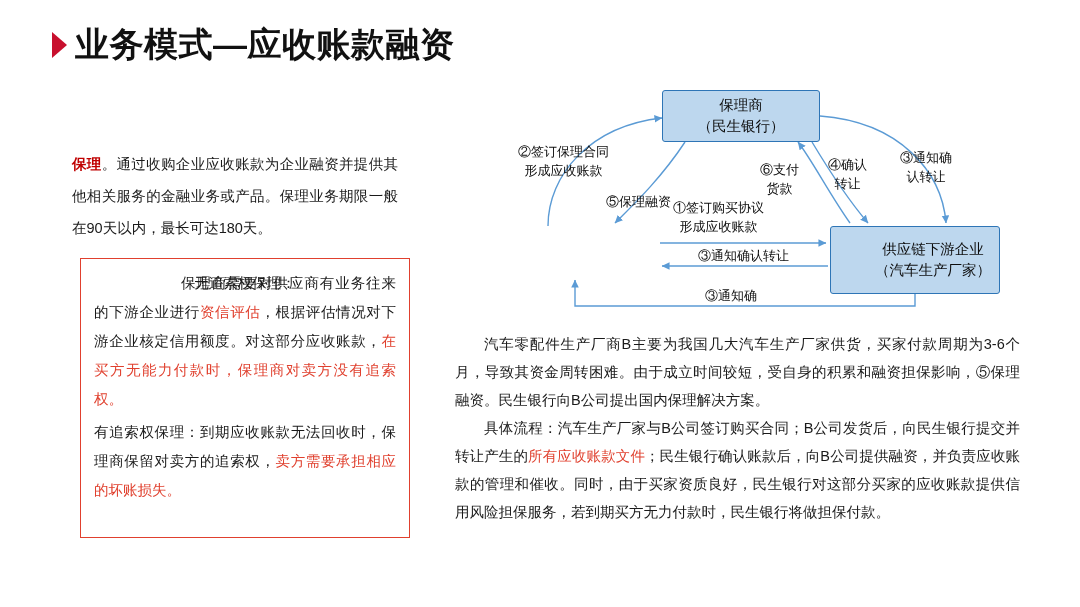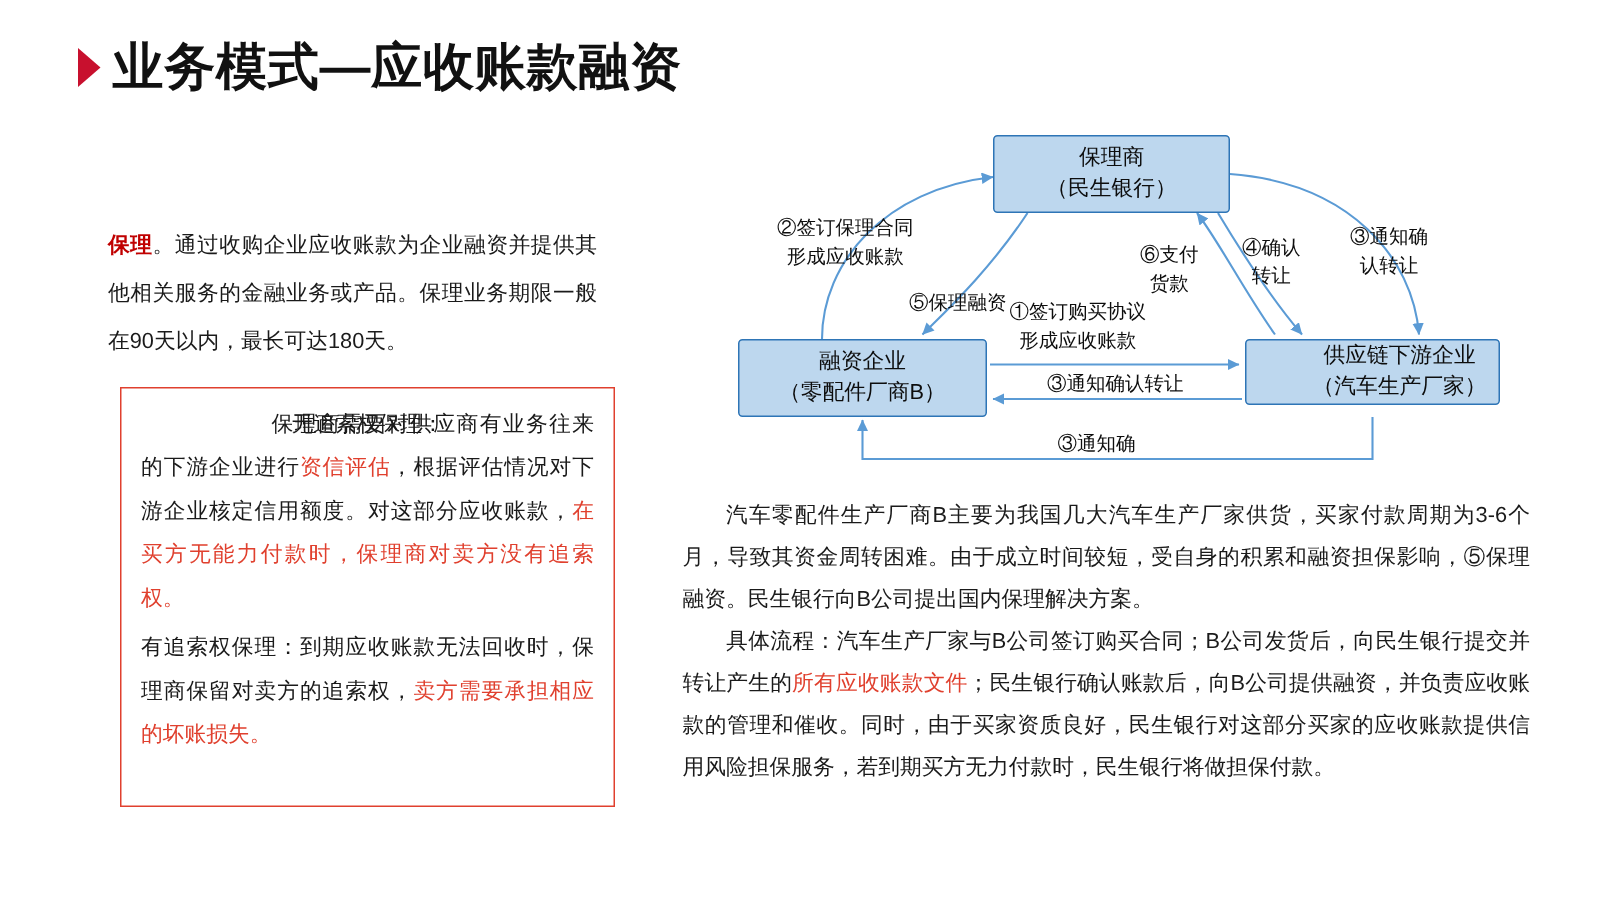--- a/index.html
+++ b/index.html
@@ -108,21 +108,21 @@
     align-items: center;
     justify-content: center;
     font-size: 14.5px;
     line-height: 21px;
     color: #0d0d0d;
   }
   .node span { display: block; white-space: nowrap; }
 
   #node-factor   { left: 232px; top: 10px;  width: 158px; height: 52px; }
   #node-finance  { left: 62px;  top: 146px; width: 166px; height: 52px; }
-  #node-down     { left: 400px; top: 146px; width: 170px; height: 44px; padding-left: 36px; }
+  #node-down     { left: 400px; top: 146px; width: 170px; height: 68px; padding-left: 36px; }
 
   .dlabel {
     position: absolute;
     font-size: 13px;
     line-height: 19px;
     color: #0d0d0d;
     white-space: nowrap;
   }
   .dlabel.c { text-align: center; }
 
@@ -198,24 +198,20 @@
 
     <path d="M 398 186 L 232 186" fill="none" stroke="#5b9bd5" stroke-width="1.4" marker-end="url(#ah)"></path>
 
     <path d="M 485 198 L 485 226 L 145 226 L 145 200" fill="none" stroke="#5b9bd5" stroke-width="1.4" marker-end="url(#ah)"></path>
   </svg>
 
   <div class="node" id="node-factor">
     <span>保理商</span>
     <span>（民生银行）</span>
   </div>
-  <div class="node" id="node-finance">
-    <span>融资企业</span>
-    <span>（零配件厂商B）</span>
-  </div>
   <div class="node" id="node-down">
     <span>供应链下游企业</span>
     <span>（汽车生产厂家）</span>
   </div>
 
   <div class="dlabel c" style="left:88px; top:62px;">
     <div>②签订保理合同</div>
     <div>形成应收账款</div>
   </div>
 

